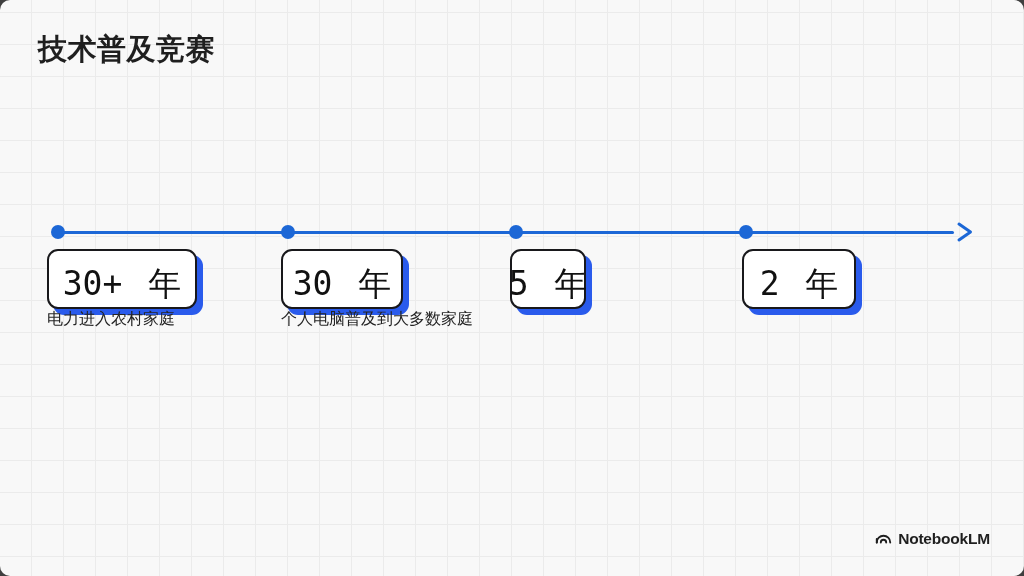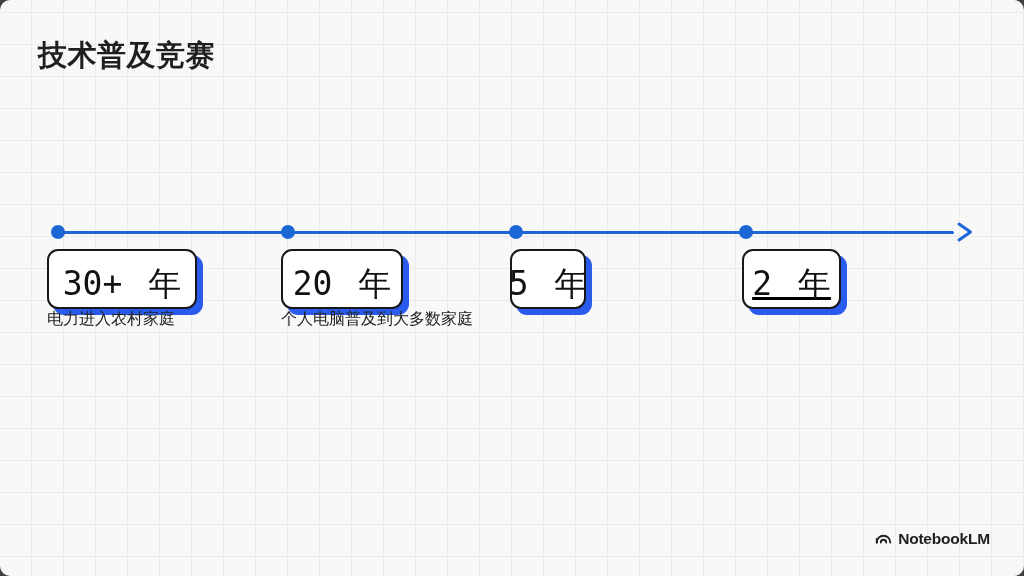--- a/index.html
+++ b/index.html
@@ -25,21 +25,21 @@
     background-color:var(--background);
     background-image:
       linear-gradient(var(--grid-line) 1px, transparent 1px),
       linear-gradient(90deg, var(--grid-line) 1px, transparent 1px);
     background-size:32px 32px;
     background-position:31px 12px;
     overflow:hidden;
   }
   .page-title{
     position:absolute;
-    left:38px;top:36px;
+    left:38px;top:30px;
     font-size:29px;
     font-weight:600;
     color:var(--ink);
     letter-spacing:0.5px;
   }
   .tl-line{
     position:absolute;
     left:56px;top:231px;
     width:898px;height:3px;
     border-radius:2px;
@@ -68,21 +68,21 @@
     border:2.5px solid var(--card-border);
     border-radius:11px;
     box-shadow:6px 6px 0 var(--shadow-blue);
     display:flex;
     align-items:flex-end;
     justify-content:center;
   }
   .m0 .year-box{width:150px;}
   .m1 .year-box{width:122px;}
   .m2 .year-box{width:76px;}
-  .m3 .year-box{width:99px;text-decoration:underline;}
+  .m3 .year-box{width:114px;}
   .year-text{
     font-family:"DejaVu Sans Mono","Liberation Mono",monospace;
     font-size:33px;
     font-weight:500;
     color:#111111;
     white-space:nowrap;
     word-spacing:6px;
   }
   .milestone-label{
     font-size:16px;
@@ -125,21 +125,21 @@
 
   <div class="milestone m0" style="left:47px">
     <div class="year-box">
       <span class="year-text">30+ 年</span>
     </div>
     <div class="milestone-label">电力进入农村家庭</div>
   </div>
 
   <div class="milestone m1" style="left:281px">
     <div class="year-box">
-      <span class="year-text">20 年</span>
+      <span class="year-text">30 年</span>
     </div>
     <div class="milestone-label">个人电脑普及到大多数家庭</div>
   </div>
 
   <div class="milestone m2" style="left:510px">
     <div class="year-box">
       <span class="year-text">5 年</span>
     </div>
   </div>
 

